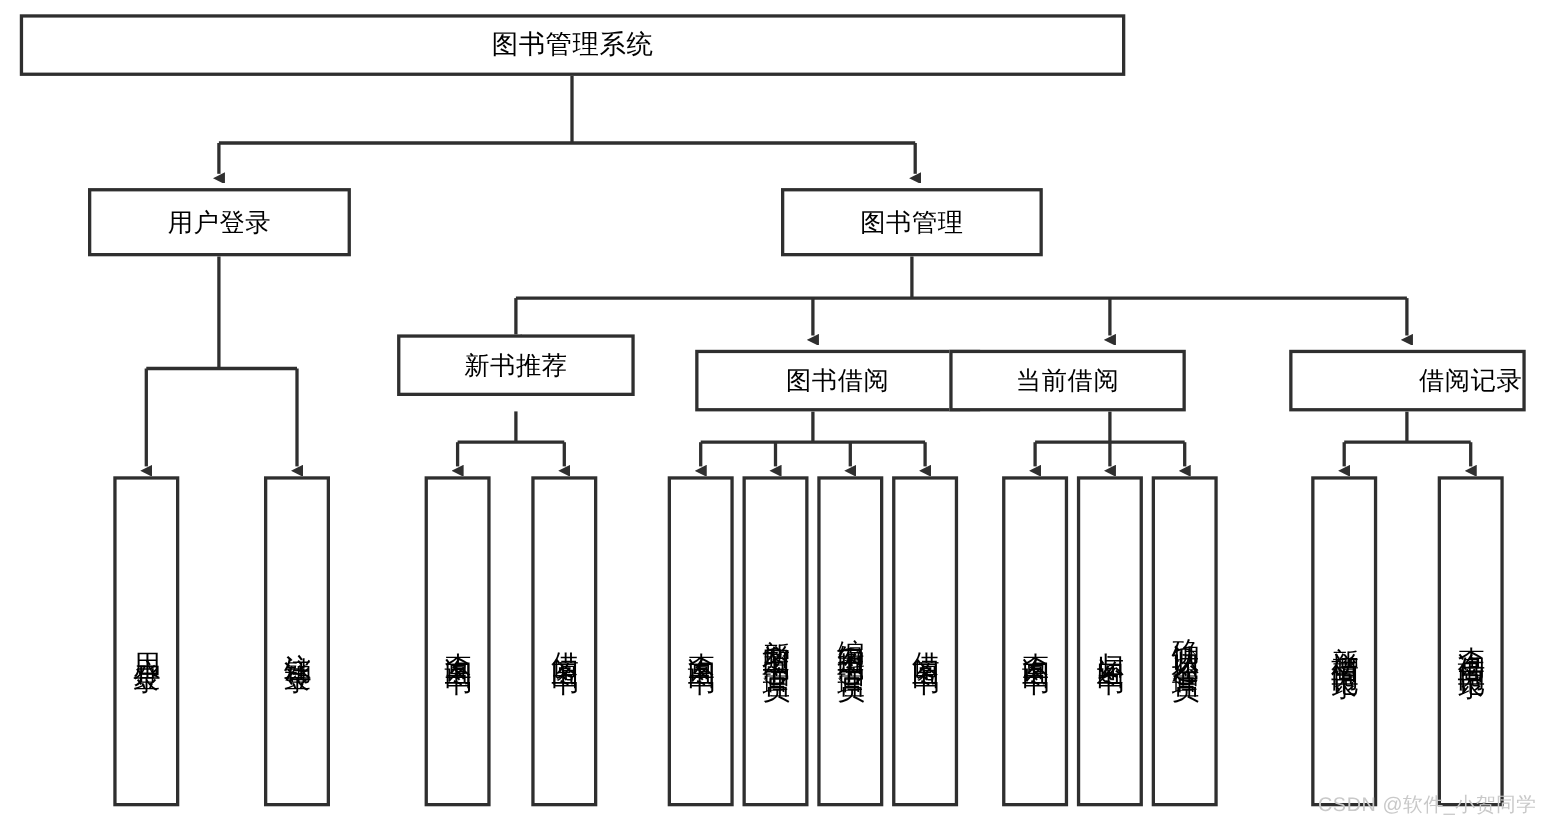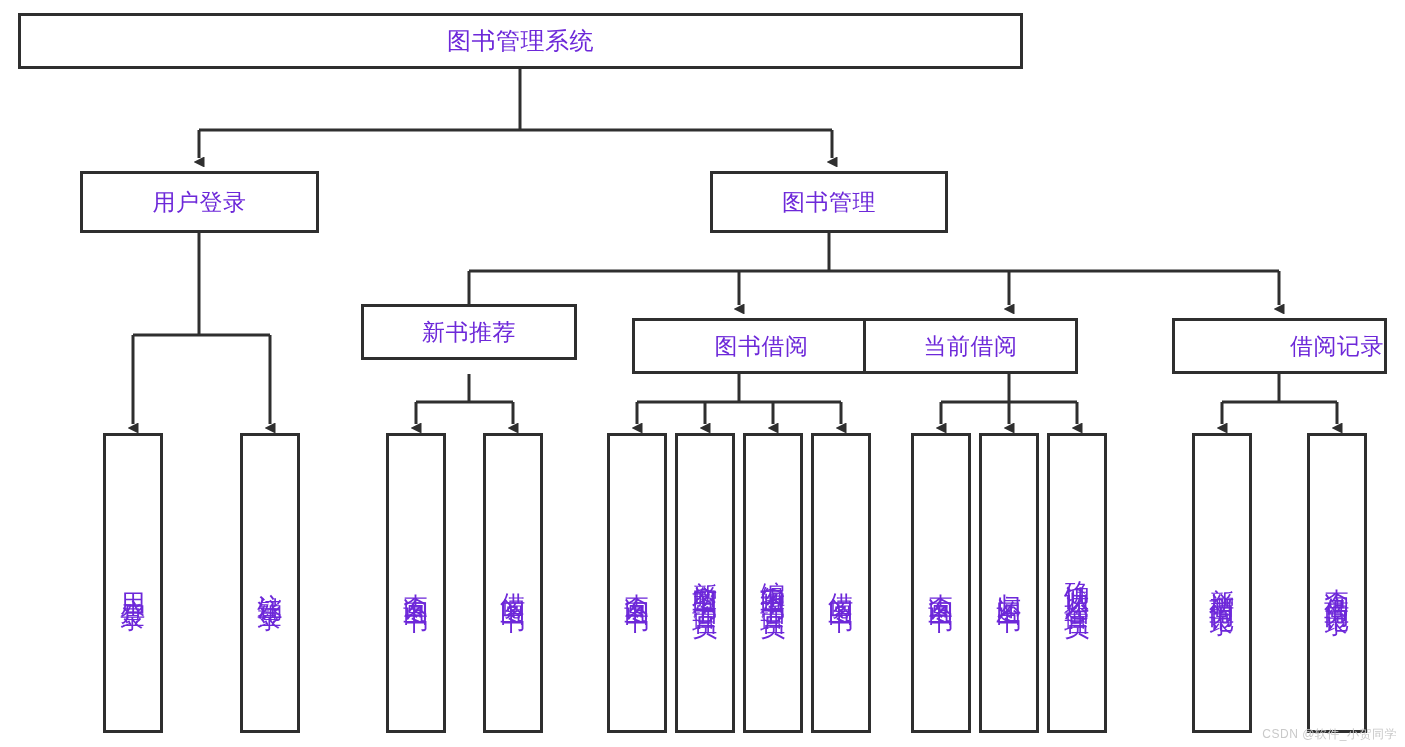--- a/index.html
+++ b/index.html
@@ -29,21 +29,21 @@
     border:3px solid #2f2f2f;
     display:flex;
     align-items:center;
     justify-content:center;
     text-align:center;
   }
   .node .label{
     display:block;
     line-height:1.22;
     letter-spacing:0.5px;
-    color:#6d28d9;
+    color:#000000;
   }
   
   .node.horiz .label{
     font-size:23px;
     white-space:nowrap;
   }
   .node.root .label{
     font-size:24px;
   }
   
@@ -57,21 +57,21 @@
     font-size:25px;
     line-height:1.05;
     letter-spacing:5px;
     max-height:276px;
     white-space:nowrap;
   }
   .watermark{
     position:absolute;
     right:8px;
     bottom:4px;
-    font-size:12px;
+    font-size:18px;
     color:#c9c9c9;
     white-space:nowrap;
     letter-spacing:0.5px;
     user-select:none;
   }
 </style>
 </head>
 <body>
 
 <div id="canvas">

